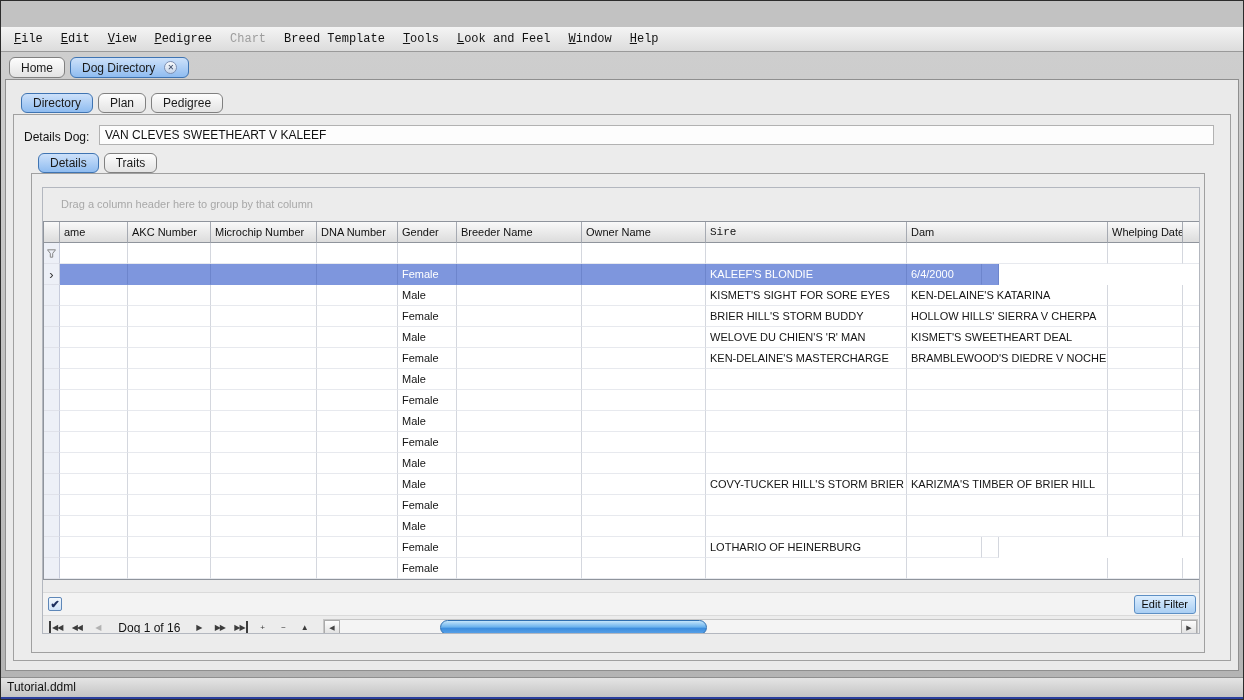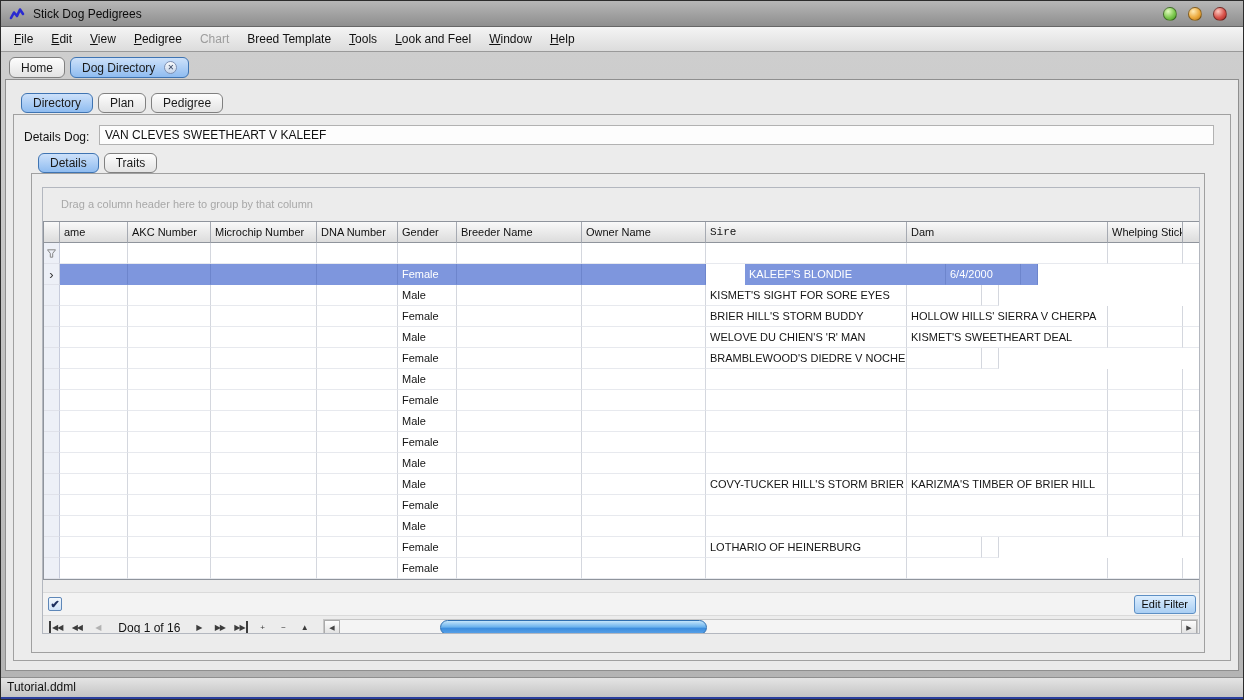--- a/index.html
+++ b/index.html
@@ -16,21 +16,21 @@
   .app-title { font-size:12px; color:#0b0b0b; margin-left:8px; }
   .orbs { margin-left:auto; display:flex; gap:11px; padding-right:8px; }
   .orb { width:14px; height:14px; border-radius:50%; border:1px solid rgba(0,0,0,.4); }
   .orb.green  { background:radial-gradient(circle at 35% 28%, #e2fbbe, #7cc84e 55%, #43941f); }
   .orb.orange { background:radial-gradient(circle at 35% 28%, #ffeab4, #eca93c 55%, #b27313); }
   .orb.red    { background:radial-gradient(circle at 35% 28%, #ffc9c0, #d8524a 55%, #9e221c); }
 
   
   .menubar { position:absolute; top:26px; left:0; right:0; height:25px;
              background:linear-gradient(#f4f4f4,#dcdcdc); border-bottom:1px solid #9a9a9a;
-             display:flex; align-items:center; padding-left:4px; }
+             display:flex; align-items:center; padding-left:4px;font-family:Liberation Mono, monospace; }
   .menu-item { padding:0 9px; font-size:12px; color:#111; height:24px; line-height:24px; }
   .menu-item.disabled { color:#9d9d9d; }
   .mn { text-decoration:underline; }
 
   
   .desktop { position:absolute; top:51px; left:0; right:0; bottom:22px;
              background:linear-gradient(#cecece,#b4b4b4); }
   .doc-tabbar { position:absolute; top:5px; left:8px; display:flex; z-index:3; }
   .tab { display:inline-flex; align-items:center; height:21px; padding:0 11px;
          margin-right:5px; border:1px solid #808080; border-radius:6px;
@@ -111,31 +111,20 @@
   .statusbar { position:absolute; left:0; right:0; bottom:2px; height:20px;
                background:linear-gradient(#e4e4e4,#c4c4c4); border-top:1px solid #8f8f8f;
                font-size:12px; color:#111; line-height:19px; padding-left:6px; }
   .bottom-edge { position:absolute; left:0; right:0; bottom:0; height:2px; background:#2b3f9e; }
 </style>
 </head>
 <body>
 
 <div class="window">
 
-  <div class="titlebar">
-    <svg width="16" height="16" viewBox="0 0 16 16">
-      <path d="M2 12 L5 6.5 L8 10 L11 3.5 L14 8" stroke="#2a2ad0" stroke-width="2.6" fill="none" stroke-linecap="round" stroke-linejoin="round"></path>
-    </svg>
-    <span class="app-title">Stick Dog Pedigrees</span>
-    <div class="orbs">
-      <span class="orb green"></span>
-      <span class="orb orange"></span>
-      <span class="orb red"></span>
-    </div>
-  </div>
 
   <div class="menubar">
       <div class="menu-item"><span class="mn">F</span>ile</div>
       <div class="menu-item"><span class="mn">E</span>dit</div>
       <div class="menu-item"><span class="mn">V</span>iew</div>
       <div class="menu-item"><span class="mn">P</span>edigree</div>
       <div class="menu-item disabled">Chart</div>
       <div class="menu-item">Breed Template</div>
       <div class="menu-item"><span class="mn">T</span>ools</div>
       <div class="menu-item"><span class="mn">L</span>ook and Feel</div>
@@ -184,21 +173,21 @@
                   <div class="icell"></div>
                   <div class="hcell" style="width: 68px;">ame</div>
                   <div class="hcell" style="width: 83px;">AKC Number</div>
                   <div class="hcell" style="width: 106px;">Microchip Number</div>
                   <div class="hcell" style="width: 81px;">DNA Number</div>
                   <div class="hcell" style="width: 59px;">Gender</div>
                   <div class="hcell" style="width: 125px;">Breeder Name</div>
                   <div class="hcell" style="width: 124px;">Owner Name</div>
                   <div class="hcell" style="width: 201px; font-family: Liberation Mono, monospace;">Sire</div>
                   <div class="hcell" style="width: 201px;">Dam</div>
-                  <div class="hcell" style="width: 75px;">Whelping Stick</div>
+                  <div class="hcell" style="width: 75px;">Whelping Date</div>
                   <div class="hcell" style="width: 17px;"></div>
                 </div>
               <div class="grow">
                   <div class="icell">
                     <svg width="9" height="9" viewBox="0 0 9 9">
                       <path d="M0.5 0.8 H8.5 L5.7 4.4 V8.2 H3.3 V4.4 Z" fill="none" stroke="#858585"></path>
                     </svg>
                   </div>
                   <div class="dcell" style="width: 68px;"></div>
                   <div class="dcell" style="width: 83px;"></div>
@@ -217,34 +206,35 @@
                     <div class="icell">
                       <span class="row-arrow">›</span>
                     </div>
                     <div class="dcell" style="width: 68px;"></div>
                     <div class="dcell" style="width: 83px;"></div>
                     <div class="dcell" style="width: 106px;"></div>
                     <div class="dcell" style="width: 81px;"></div>
                     <div class="dcell" style="width: 59px;">Female</div>
                     <div class="dcell" style="width: 125px;"></div>
                     <div class="dcell" style="width: 124px;"></div>
-                    <div class="dcell" style="width: 201px; margin-left: 39px;">KALEEF'S BLONDIE</div>
+                    <div class="dcell" style="width: 201px;">KALEEF'S BLONDIE</div>
                     <div class="dcell" style="width: 75px;">6/4/2000</div>
                     <div class="dcell" style="width: 17px;"></div>
                   </div>
                   <div class="grow">
                     <div class="icell"></div>
                     <div class="dcell" style="width: 68px;"></div>
                     <div class="dcell" style="width: 83px;"></div>
                     <div class="dcell" style="width: 106px;"></div>
                     <div class="dcell" style="width: 81px;"></div>
                     <div class="dcell" style="width: 59px;">Male</div>
                     <div class="dcell" style="width: 125px;"></div>
                     <div class="dcell" style="width: 124px;"></div>
                     <div class="dcell" style="width: 201px;">KISMET'S SIGHT FOR SORE EYES</div>
+                    <div class="dcell" style="width: 201px;">KEN-DELAINE'S KATARINA</div>
                     <div class="dcell" style="width: 75px;"></div>
                     <div class="dcell" style="width: 17px;"></div>
                   </div>
                   <div class="grow">
                     <div class="icell"></div>
                     <div class="dcell" style="width: 68px;"></div>
                     <div class="dcell" style="width: 83px;"></div>
                     <div class="dcell" style="width: 106px;"></div>
                     <div class="dcell" style="width: 81px;"></div>
                     <div class="dcell" style="width: 59px;">Female</div>
@@ -271,20 +261,21 @@
                   </div>
                   <div class="grow">
                     <div class="icell"></div>
                     <div class="dcell" style="width: 68px;"></div>
                     <div class="dcell" style="width: 83px;"></div>
                     <div class="dcell" style="width: 106px;"></div>
                     <div class="dcell" style="width: 81px;"></div>
                     <div class="dcell" style="width: 59px;">Female</div>
                     <div class="dcell" style="width: 125px;"></div>
                     <div class="dcell" style="width: 124px;"></div>
+                    <div class="dcell" style="width: 201px;">KEN-DELAINE'S MASTERCHARGE</div>
                     <div class="dcell" style="width: 201px;">BRAMBLEWOOD'S DIEDRE V NOCHEE II</div>
                     <div class="dcell" style="width: 75px;"></div>
                     <div class="dcell" style="width: 17px;"></div>
                   </div>
                   <div class="grow">
                     <div class="icell"></div>
                     <div class="dcell" style="width: 68px;"></div>
                     <div class="dcell" style="width: 83px;"></div>
                     <div class="dcell" style="width: 106px;"></div>
                     <div class="dcell" style="width: 81px;"></div>

